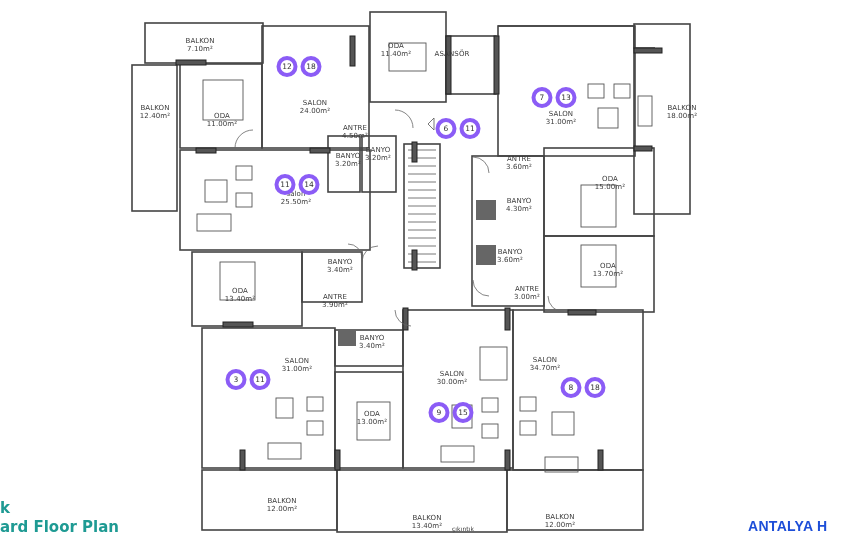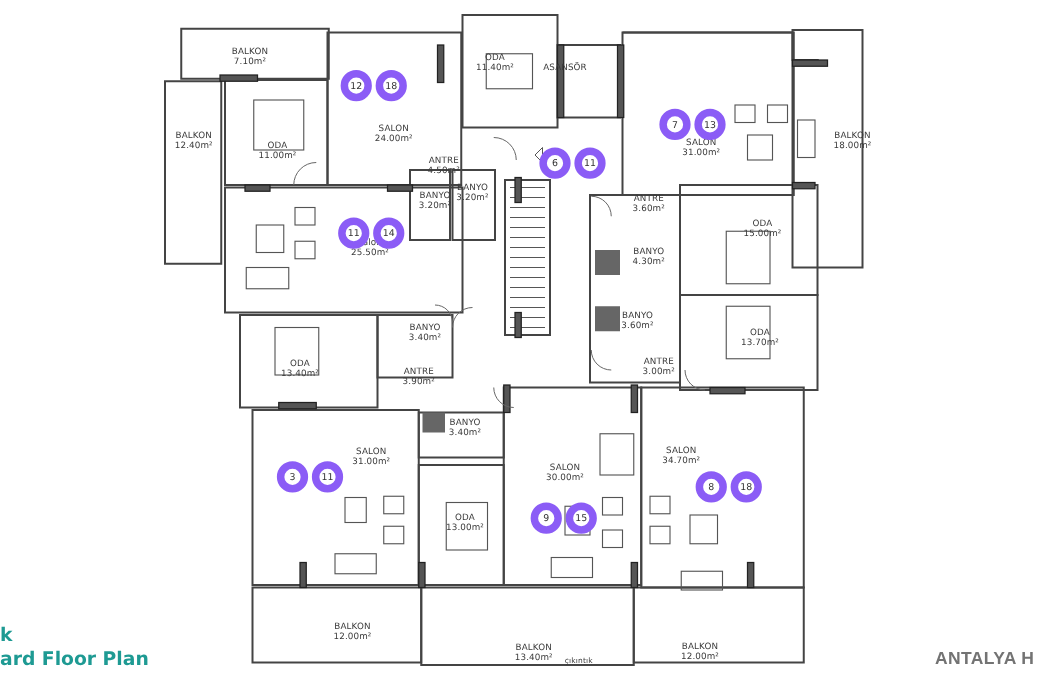--- a/index.html
+++ b/index.html
@@ -1,23 +1,23 @@
 <!DOCTYPE html>
 <html><head>
 <meta charset="utf-8">
 <style>
   html,body{margin:0;padding:0;background:#ffffff;}
   body{width:850px;height:550px;position:relative;overflow:hidden;font-family:"Liberation Sans",sans-serif;}
   svg.plan{position:absolute;left:0;top:0;width:850px;height:550px;}
   .lbl{position:absolute;font-size:7px;line-height:8px;color:#3a3a3a;text-align:center;white-space:nowrap;transform:translateX(-50%);font-family:"DejaVu Sans",sans-serif;letter-spacing:0.1px;}
   .lbl .a{display:block;}
   .num{position:absolute;display:flex;gap:3px;transform:translateX(-50%);}
-  .num span{display:inline-flex;width:13px;height:13px;border:6px solid #8b5cf6;border-radius:50%;font-size:7.5px;align-items:center;justify-content:center;color:#333;font-family:"DejaVu Sans",sans-serif;background:#fff;}
+  .num span{display:inline-flex;width:13px;height:13px;border:4px solid #8b5cf6;border-radius:50%;font-size:7.5px;align-items:center;justify-content:center;color:#333;font-family:"DejaVu Sans",sans-serif;background:#fff;}
   .title{position:absolute;left:0;font-family:"DejaVu Sans",sans-serif;font-weight:bold;color:#1e9a93;font-size:15px;}
-  .brand{position:absolute;left:748px;top:518px;font-family:"Liberation Sans",sans-serif;font-weight:bold;font-size:14px;color:#737373;letter-spacing:0.3px;}
+  .brand{position:absolute;left:748px;top:518px;font-family:"Liberation Sans",sans-serif;font-weight:bold;font-size:14px;color:#1d4ed8;letter-spacing:0.3px;}
   .tag{position:absolute;left:793px;top:535px;font-family:"DejaVu Serif",serif;font-style:italic;font-size:7px;color:#444;margin-top:24px;}
 </style>
 </head>
 <body>
 
 <svg class="plan" viewBox="0 0 850 550" xmlns="http://www.w3.org/2000/svg">
   <g fill="none" stroke="#444" stroke-width="1.6">
 
     <rect x="145" y="23" width="118" height="40"></rect>
 

